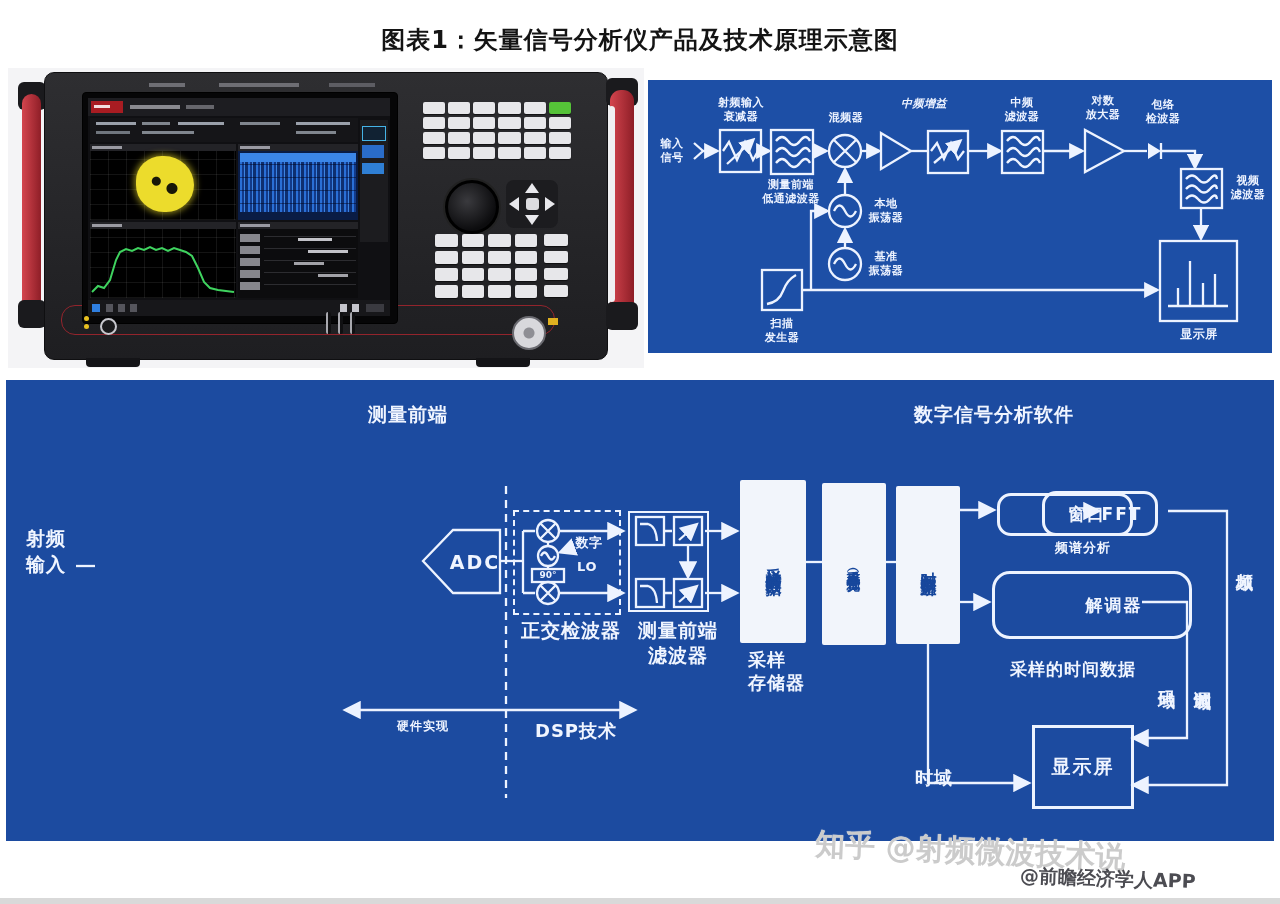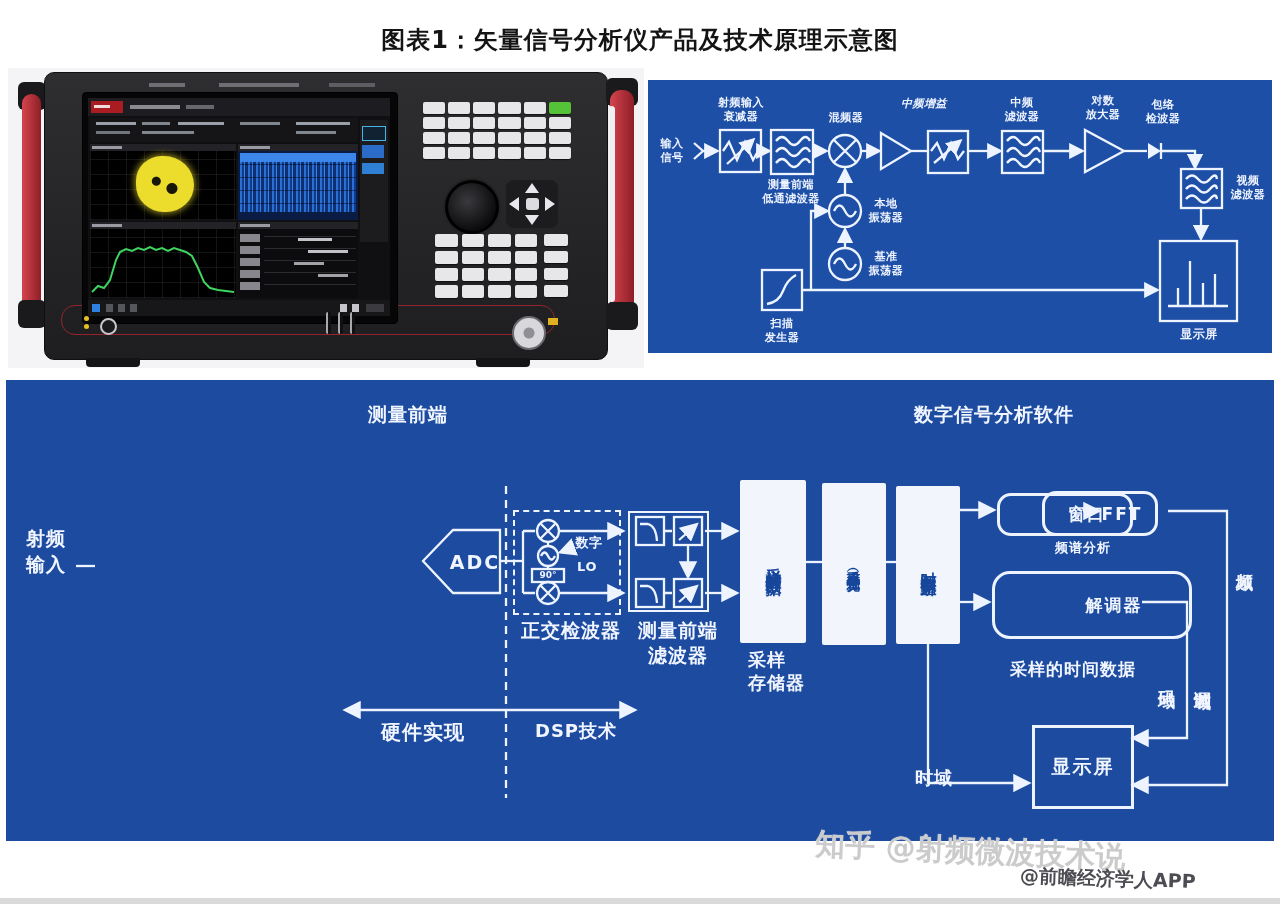--- a/index.html
+++ b/index.html
@@ -393,20 +393,20 @@
 
     <div class="lbb vt" style="left:1228px;top:150px;height:60px;font-size:17px;">频域</div>
     <div class="lbb vt" style="left:1186px;top:262px;height:72px;font-size:17px;">调制域</div>
     <div class="lbb vt" style="left:1150px;top:270px;height:56px;font-size:17px;">码域</div>
 
     <div class="p" style="left:1026px;top:345px;width:96px;height:78px;border:3px solid #edf3ff;display:flex;align-items:center;justify-content:center;color:#f0f5ff;font-weight:700;font-size:19px;letter-spacing:2px;">
         <span>显示屏</span>
       </div>
     <div class="lbb" style="left:898px;top:386px;width:60px;font-size:18px;">时域</div>
 
-    <div class="lbb" style="left:363px;top:339px;width:108px;font-size:20px;">硬件实现</div>
+    <div class="lbb" style="left:363px;top:339px;width:108px;font-size:12px;">硬件实现</div>
     <div class="lbb" style="left:515px;top:339px;width:110px;font-size:18px;">DSP技术</div>
   </div>
 
   <div class="p" style="left:815px;top:826px;width:460px;font-size:30px;font-weight:700;color:#cbcbcb;transform:rotate(2.5deg);text-shadow:0 0 1px #fff;white-space:nowrap;">知乎 @射频微波技术说</div>
   <div class="p" style="left:1020px;top:858px;font-size:19px;font-weight:700;color:#4c4c52;transform:rotate(2deg);white-space:nowrap;">@前瞻经济学人APP</div>
   <div class="p" style="left:0;top:890px;width:1280px;height:14px;background:#d9d9d9;"></div>
 </div>
 
 </body></html>

